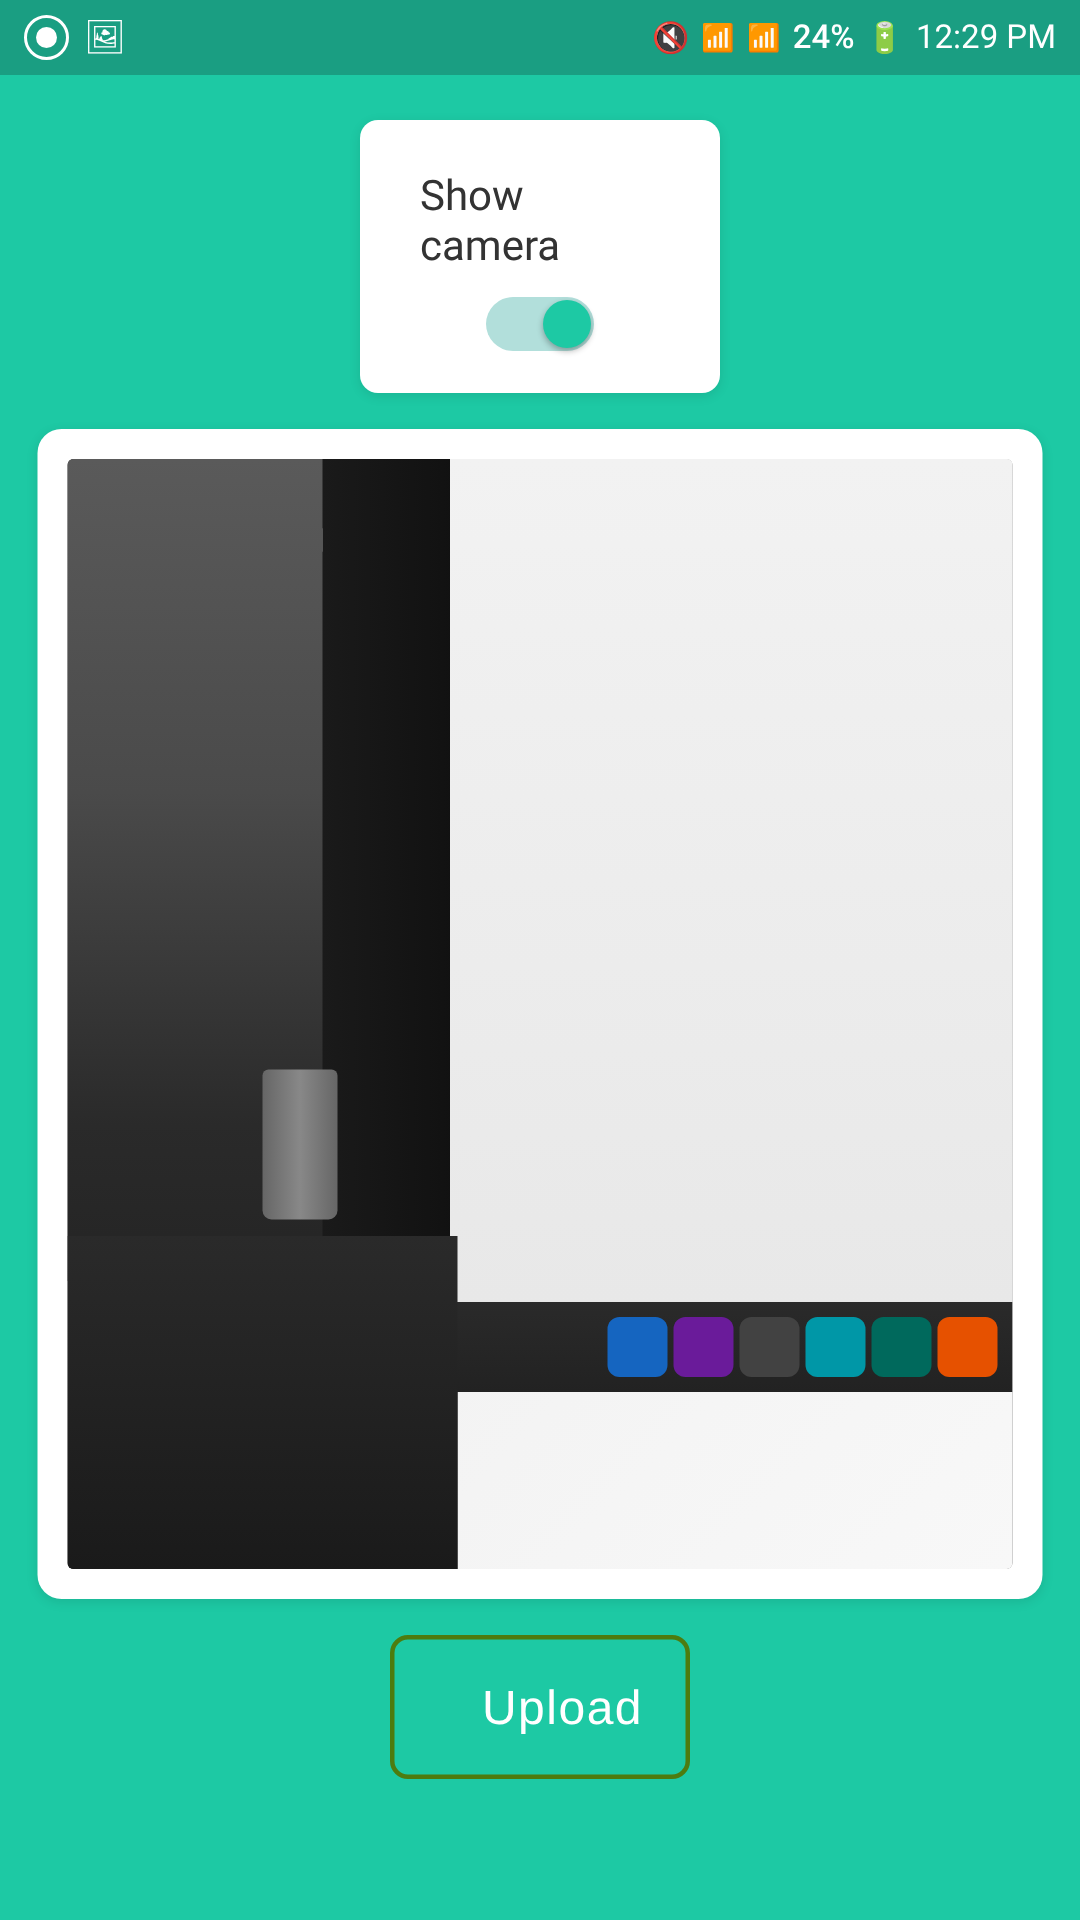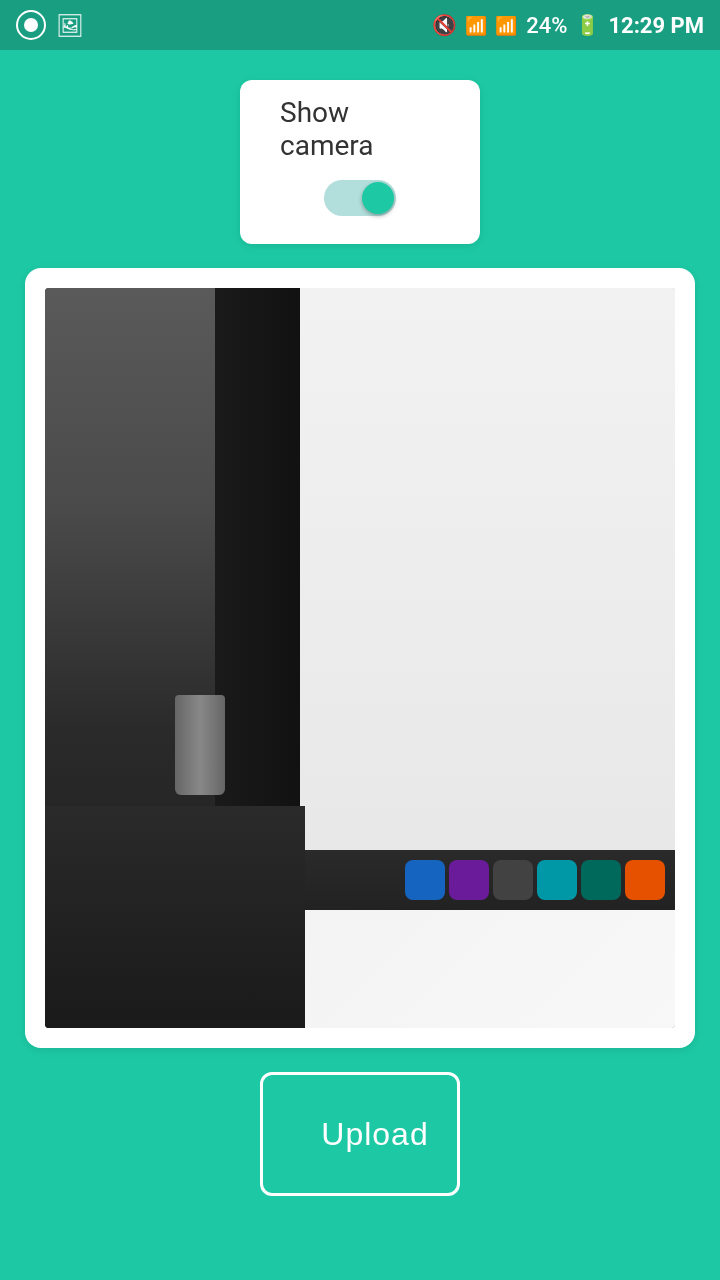--- a/index.html
+++ b/index.html
@@ -65,21 +65,21 @@
       flex-direction: column;
       align-items: center;
       padding: 30px 20px 40px 20px;
       gap: 24px;
     }
 
     
     .show-camera-card {
       background: white;
       border-radius: 12px;
-      padding: 16px 40px 28px 40px;
+      padding: 34px 40px 28px 40px;
       display: flex;
       flex-direction: column;
       align-items: center;
       gap: 18px;
       width: 240px;
       box-shadow: 0 2px 8px rgba(0,0,0,0.1);
     }
 
     .show-camera-label {
       font-size: 28px;
@@ -237,22 +237,22 @@
       top: 45px;
       width: 50px;
       height: 18px;
       background: #ccc;
       border-radius: 2px;
     }
 
     
     .upload-button {
       width: 200px;
-      height: 124px;
-      border: 3px solid #ffffff;
+      height: 96px;
+      border: 3px solid #4d7c0f;
       border-radius: 12px;
       background: transparent;
       color: white;
       font-size: 32px;
       font-weight: 400;
       cursor: pointer;
       letter-spacing: 1px;
       padding-left: 30px;
     }
   </style>
@@ -265,21 +265,21 @@
       <div class="android-circle-inner"></div>
     </div>
     <span style="color:white; font-size:22px;">🖼</span>
   </div>
   <div class="status-bar-right">
     <span style="font-size:20px;">🔇</span>
     <span style="font-size:18px;">📶</span>
     <span style="font-size:18px;">📶</span>
     <span style="font-size:22px; color:white;">24%</span>
     <span style="font-size:20px;">🔋</span>
-    <span style="font-size:22px; color:white; font-weight:700;">12:29 PM</span>
+    <span style="font-size:22px; color:white; font-weight:400;">12:29 PM</span>
   </div>
 </div>
 
 <div class="main-content">
 
   <div class="show-camera-card">
     <span class="show-camera-label">Show camera</span>
     <div class="toggle-container">
       <div class="toggle-track">
         <div class="toggle-thumb"></div>

